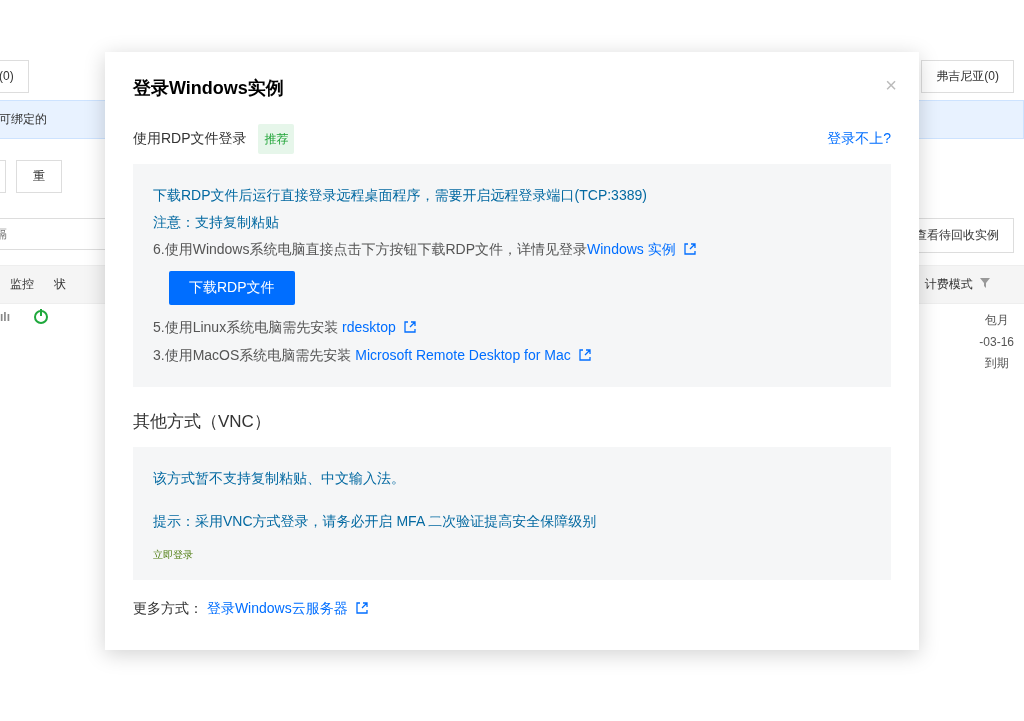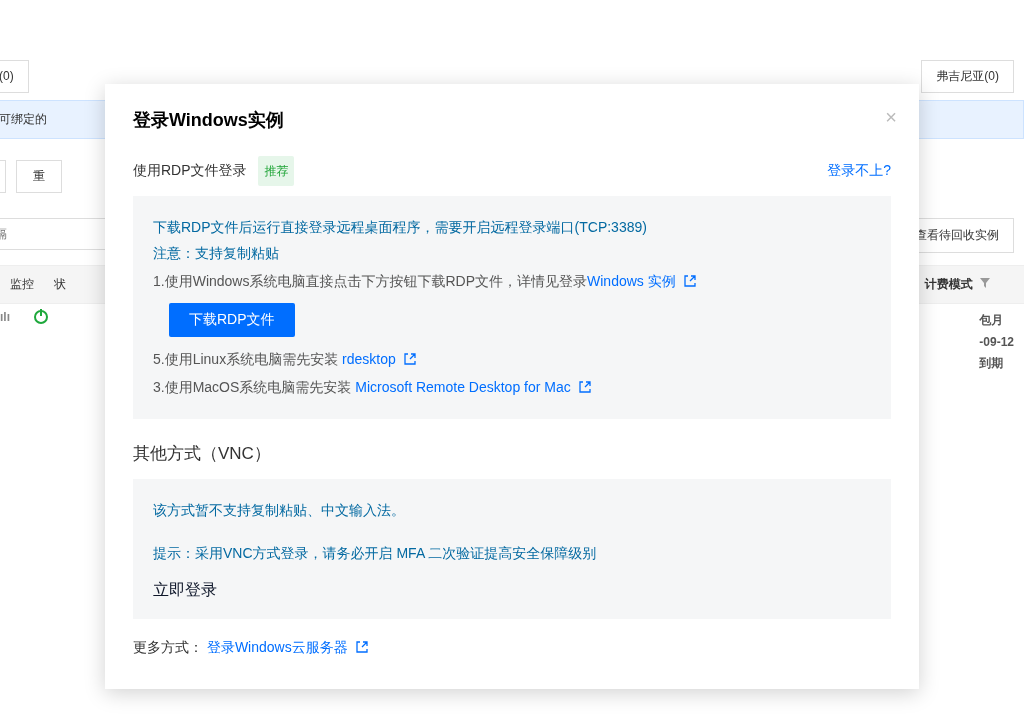--- a/index.html
+++ b/index.html
@@ -23,34 +23,34 @@
     .bg-tab { border: 1px solid #ddd; background: #fff; padding: 7px 14px; font-size: 12px; }
     .bg-tab.right { position: absolute; right: 10px; top: 0; }
     .bg-banner { position: absolute; top: 100px; left: -40px; right: 0; background: #e8f2ff; color: #333; padding: 10px 14px; font-size: 12px; border: 1px solid #cde3ff; }
     .bg-toolbar { position: absolute; top: 160px; left: -40px; display: flex; gap: 10px; }
     .bg-btn { border: 1px solid #ddd; background: #fff; padding: 7px 16px; font-size: 12px; color: #333; }
     .bg-search { position: absolute; top: 218px; left: -40px; right: 10px; }
     .bg-search-input { width: 100%; border: 1px solid #ddd; padding: 8px 10px; font-size: 12px; }
     .bg-right-btn { position: absolute; top: 218px; right: 10px; border: 1px solid #ddd; background: #fff; padding: 8px 14px; font-size: 12px; display: flex; align-items: center; gap: 6px; }
     .bg-table-header { position: absolute; top: 265px; left: -40px; right: 0; background: #f5f5f5; padding: 10px 14px; font-size: 12px; color: #333; display: flex; gap: 20px; border-top: 1px solid #eee; border-bottom: 1px solid #eee;}
     .bg-table-row { position: absolute; top: 310px; left: -40px; right: 10px; font-size: 12px; color: #333; display: flex; align-items: flex-start; gap: 20px; }
-    .bg-cell-right { position: absolute; top: 310px; right: 10px; text-align: left; font-size: 12px; color: #555; line-height: 1.8; font-weight: bold;}
+    .bg-cell-right { position: absolute; top: 310px; right: 10px; text-align: center; font-size: 12px; color: #555; line-height: 1.8;}
     .bg-filter-icon { color: #999; margin-left: 4px; }
     .bg-icon-bar { display: inline-block; width: 14px; height: 12px; }
     .bg-icon-bar::before { content: "ılı"; color: #888; font-weight: bold;}
     .bg-icon-power { display:inline-block; width:14px; height:14px; border:2px solid #1ea83c; border-radius:50%; position:relative; }
     .bg-icon-power::after { content:""; position:absolute; width:2px; height:7px; background:#1ea83c; top:-3px; left:4px;}
 
     
     .modal-backdrop {
       position: absolute;
       top: 0; left: 0; right: 0; bottom: 0;
       background: rgba(0,0,0,0.0);
       display: flex;
-      align-items: center;
+      align-items: flex-start;
       justify-content: center;
       padding-top: 52px;
     }
     .modal {
       width: 814px;
       background: #fff;
       box-shadow: 0 4px 20px rgba(0,0,0,0.18);
       position: relative;
       padding: 24px 28px 32px 28px;
       max-height: 620px;
@@ -110,21 +110,21 @@
       margin-left: 4px;
       vertical-align: -1px;
     }
     .ext-icon svg { width: 12px; height: 12px; }
     .subsection-title {
       font-size: 17px;
       color: #333;
       margin-bottom: 14px;
       margin-top: 23px;
     }
-    .margin-link { display: inline-block; margin-top: 14px; color: #0f172a; font-size: 16px; cursor: pointer;}
+    .margin-link { display: inline-block; margin-top: 14px; color: #4d7c0f; font-size: 10px; cursor: pointer;}
     .more-ways { font-size: 14px; color: #333; margin-top: 10px;}
     .step-text { color: #555; font-size: 14px; line-height: 2.0; }
   </style>
 </head>
 <body>
 
 <div class="background">
   <div class="bg-top-tabs">
     <div class="bg-tab">北京(0)</div>
   </div>
@@ -140,37 +140,37 @@
   <div class="bg-search">
     <input class="bg-search-input" placeholder="键分隔" style="">
   </div>
   <div class="bg-right-btn">
     <span>查看待回收实例</span>
   </div>
 
   <div class="bg-table-header">
     <span style="margin-left:36px;">监控</span>
     <span>状</span>
-    <span style="margin-left:auto; margin-right:20px;font-weight:bold;">
+    <span style="margin-left:auto; margin-right:20px;">
       <span>计费模式</span>
       <span class="bg-filter-icon">
         <svg width="10" height="10" viewBox="0 0 10 10">
             <path d="M0 0 L10 0 L6 5 L6 10 L4 8 L4 5 Z" fill="#999"></path>
           </svg>
       </span>
     </span>
   </div>
 
   <div class="bg-table-row">
     <span style="margin-left:40px;"><span class="bg-icon-bar"></span></span>
     <span><span class="bg-icon-power"></span></span>
   </div>
   <div class="bg-cell-right">
     <div>包月</div>
-    <div>-09-12</div>
+    <div>-03-16</div>
     <div>到期</div>
   </div>
 </div>
 
 <div class="modal-backdrop">
   <div class="modal">
 
     <div class="modal-title">登录Windows实例</div>
     <div class="modal-close">×</div>
 
@@ -180,21 +180,21 @@
         <span class="recommend-tag">推荐</span>
       </div>
       <span class="link-blue">登录不上?</span>
     </div>
 
     <div class="gray-box">
       <div class="gray-text">下载RDP文件后运行直接登录远程桌面程序，需要开启远程登录端口(TCP:3389)</div>
       <div class="gray-text note">注意：支持复制粘贴</div>
 
       <div class="step-text">
-        <span>1.使用Windows系统电脑直接点击下方按钮下载RDP文件，详情见登录</span><span class="inline-link"><span>Windows 实例</span> <span class="ext-icon"><svg viewBox="0 0 12 12">
+        <span>6.使用Windows系统电脑直接点击下方按钮下载RDP文件，详情见登录</span><span class="inline-link"><span>Windows 实例</span> <span class="ext-icon"><svg viewBox="0 0 12 12">
                 <path d="M4 1 H1 V11 H11 V8 M6 6 L11 1 M7 1 H11 V5" fill="none" stroke="#006eff" stroke-width="1.3"></path>
               </svg></span></span>
       </div>
       <div class="primary-btn">下载RDP文件</div>
 
       <div class="step-text">
         <span>5.使用Linux系统电脑需先安装 </span><span class="inline-link"><span>rdesktop</span> <span class="ext-icon"><svg viewBox="0 0 12 12">
                 <path d="M4 1 H1 V11 H11 V8 M6 6 L11 1 M7 1 H11 V5" fill="none" stroke="#006eff" stroke-width="1.3"></path>
               </svg></span></span>
       </div>

